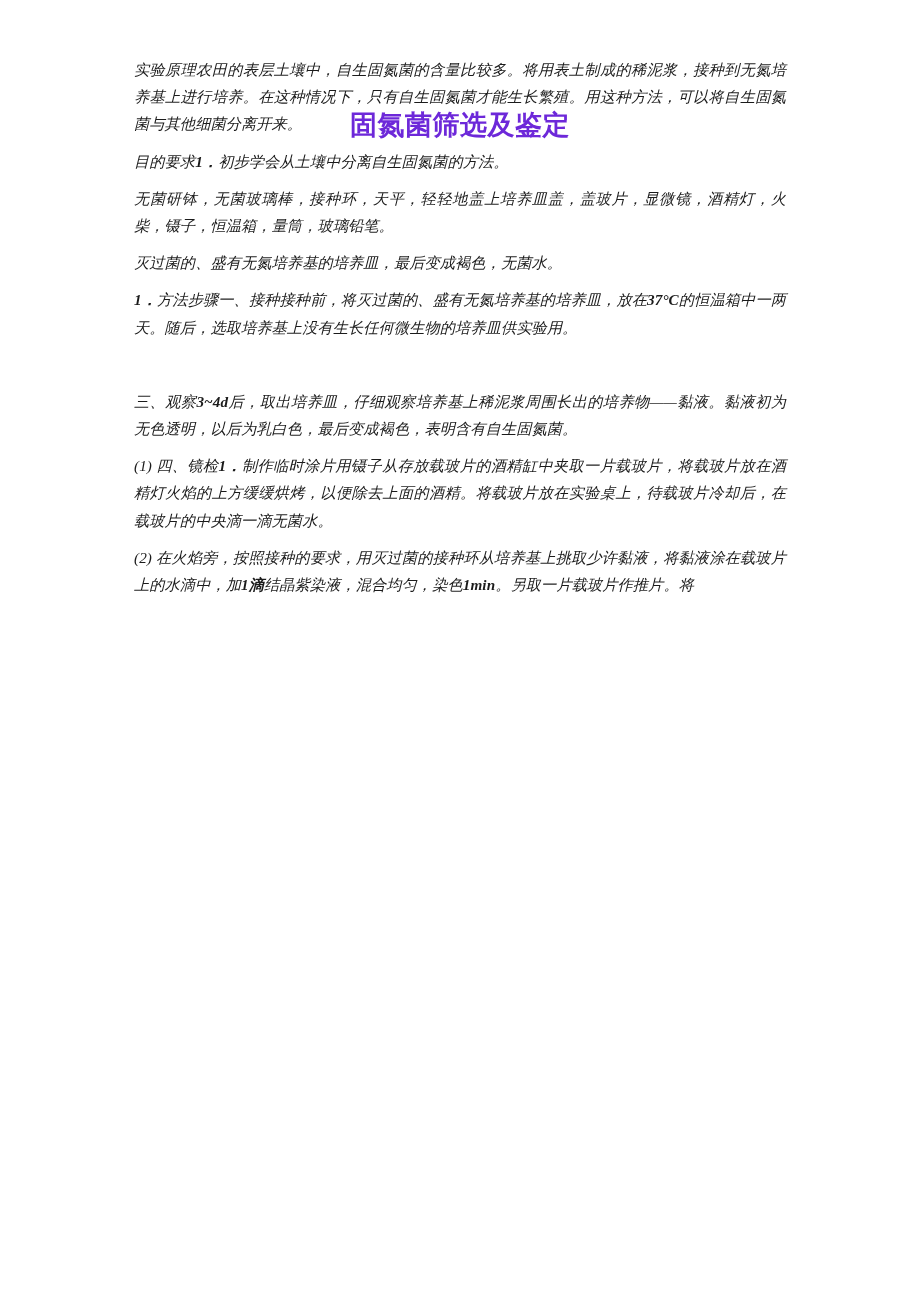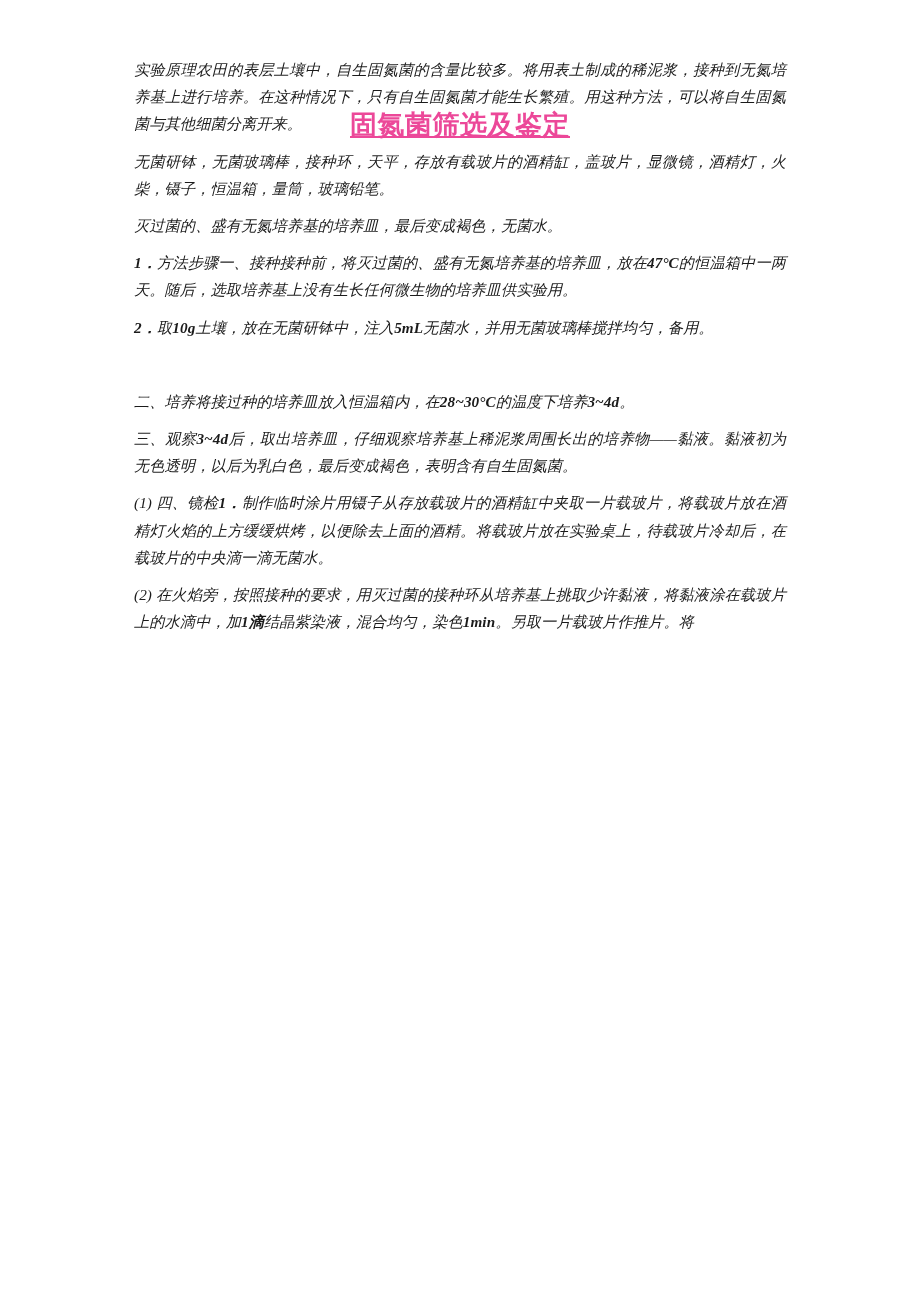--- a/index.html
+++ b/index.html
@@ -32,23 +32,22 @@
 
   .doc-title {
     text-align: center;
     font-size: 27px;
     font-weight: bold;
     line-height: 34px;
     letter-spacing: 0.5px;
     margin: 0;
     padding-top: 108px;
     padding-bottom: 0;
-    color: #ec4899;
+    color: #6d28d9;
     font-family: "Liberation Serif", "DejaVu Serif", serif;
-    text-decoration: underline;
   }
 
   .para {
     font-size: 15.2px;
     line-height: 27.2px;
     text-align: justify;
     text-justify: inter-ideograph;
     margin: 0;
     padding: 0;
     letter-spacing: 0.1px;
@@ -74,24 +73,23 @@
 </style>
 </head>
 <body>
 
 <div class="page">
 
   <h1 class="doc-title">固氮菌筛选及鉴定</h1>
 
   <div class="doc-body" id="doc-body">
       <div class="para gap-before-first">实验原理农田的表层土壤中，自生固氮菌的含量比较多。将用表土制成的稀泥浆，接种到无氮培养基上进行培养。在这种情况下，只有自生固氮菌才能生长繁殖。用这种方法，可以将自生固氮菌与其他细菌分离开来。</div>
-      <div class="para">无菌研钵，无菌玻璃棒，接种环，天平，存放有载玻片的酒精缸，盖玻片，显微镜，酒精灯，火柴，镊子，恒温箱，量筒，玻璃铅笔。</div>
+      <div class="para">目的要求<b>1．</b>初步学会从土壤中分离自生固氮菌的方法。</div>
+      <div class="para">无菌研钵，无菌玻璃棒，接种环，天平，轻轻地盖上培养皿盖，盖玻片，显微镜，酒精灯，火柴，镊子，恒温箱，量筒，玻璃铅笔。</div>
       <div class="para">灭过菌的、盛有无氮培养基的培养皿，最后变成褐色，无菌水。</div>
-      <div class="para"><b>1．</b>方法步骤一、接种接种前，将灭过菌的、盛有无氮培养基的培养皿，放在<b>47°C</b>的恒温箱中一两天。随后，选取培养基上没有生长任何微生物的培养皿供实验用。</div>
-      <div class="para"><b>2．</b>取<b>10g</b>土壤，放在无菌研钵中，注入<b>5mL</b>无菌水，并用无菌玻璃棒搅拌均匀，备用。</div>
+      <div class="para"><b>1．</b>方法步骤一、接种接种前，将灭过菌的、盛有无氮培养基的培养皿，放在<b>37°C</b>的恒温箱中一两天。随后，选取培养基上没有生长任何微生物的培养皿供实验用。</div>
       <div class="para spacer-para">&nbsp;</div>
-      <div class="para">二、培养将接过种的培养皿放入恒温箱内，在<b>28~30°C</b>的温度下培养<b>3~4d</b>。</div>
       <div class="para">三、观察<b>3~4d</b>后，取出培养皿，仔细观察培养基上稀泥浆周围长出的培养物——黏液。黏液初为无色透明，以后为乳白色，最后变成褐色，表明含有自生固氮菌。</div>
       <div class="para">(1) 四、镜检<b>1．</b>制作临时涂片用镊子从存放载玻片的酒精缸中夹取一片载玻片，将载玻片放在酒精灯火焰的上方缓缓烘烤，以便除去上面的酒精。将载玻片放在实验桌上，待载玻片冷却后，在载玻片的中央滴一滴无菌水。</div>
       <div class="para">(2) 在火焰旁，按照接种的要求，用灭过菌的接种环从培养基上挑取少许黏液，将黏液涂在载玻片上的水滴中，加<b>1滴</b>结晶紫染液，混合均匀，染色<b>1min</b>。另取一片载玻片作推片。将</div>
     </div>
 
 </div>
 
 </body></html>

